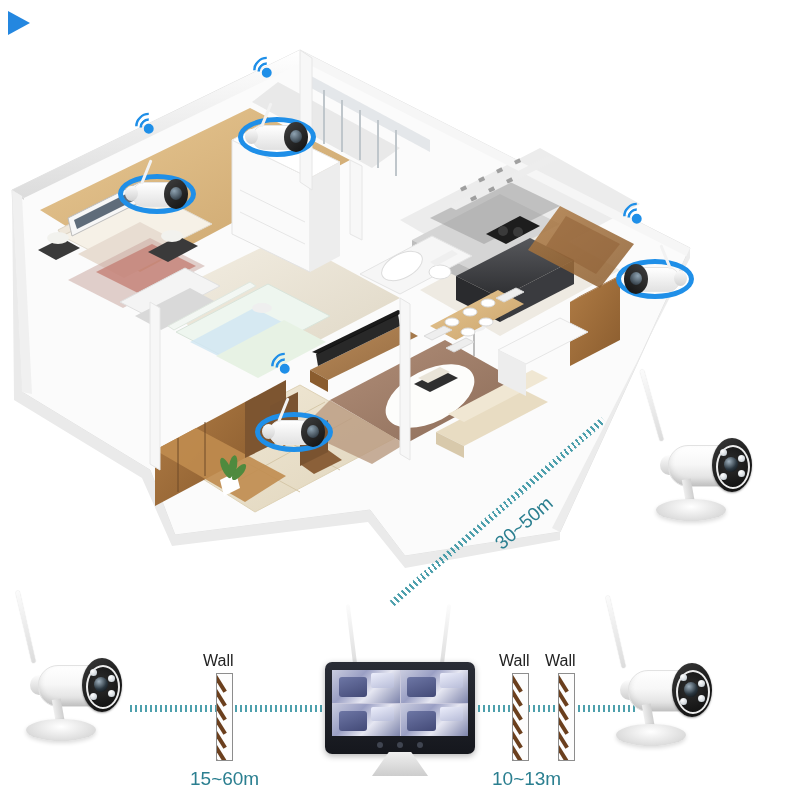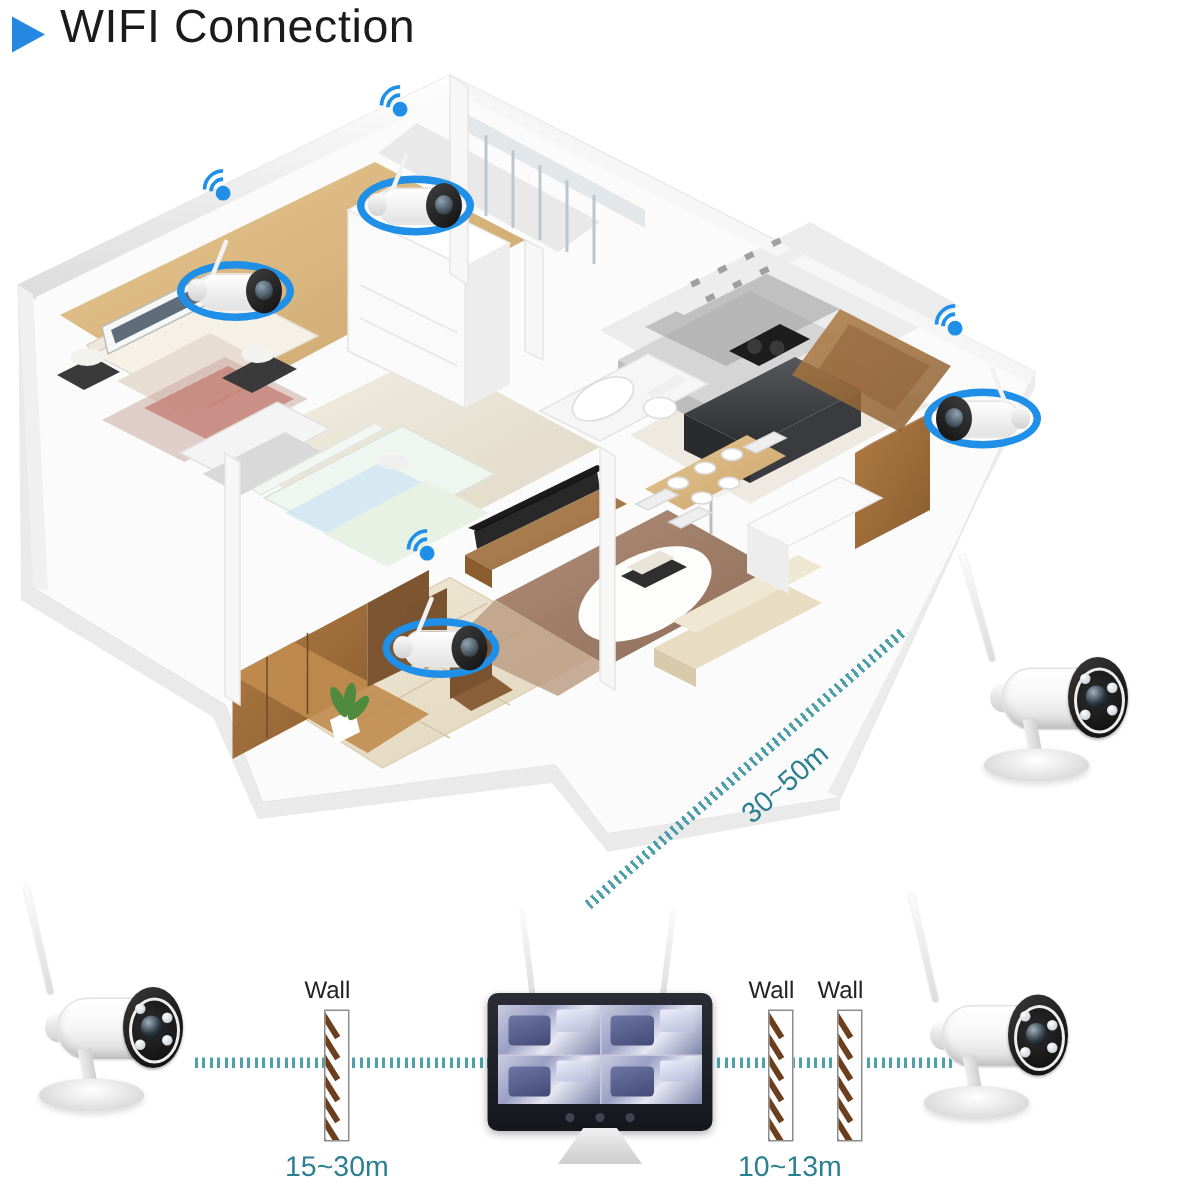--- a/index.html
+++ b/index.html
@@ -108,21 +108,20 @@
   #nvr .ant{position:absolute;width:4px;height:70px;border-radius:2px;
         background:linear-gradient(180deg,#fcfcfc,#d9d9d9);}
   #nvr .antL{left:25px;top:-58px;transform:rotate(-7deg);}
   #nvr .antR{left:118px;top:-58px;transform:rotate(7deg);}
 </style>
 </head>
 <body>
 
 <div id="header">
   <div id="play-tri"></div>
-  <div id="title">WIFI Connection</div>
 </div>
 
 <div id="house">
   <svg id="floorbase" viewBox="0 0 700 560" xmlns="http://www.w3.org/2000/svg">
     <defs>
       <linearGradient id="gWall" x1="0" y1="0" x2="0" y2="1">
         <stop offset="0" stop-color="#ffffff"></stop>
           <stop offset="1" stop-color="#dcdcdc"></stop>
       </linearGradient>
       <linearGradient id="gFloorWood" x1="0" y1="0" x2="1" y2="1">
@@ -421,21 +420,21 @@
 <div class="wall-label" style="left:203px;top:652px;">Wall</div>
 <div class="wall" style="left:216px;top:673px;">
   <div class="h" style="top:-2px"></div>
     <div class="h" style="top:12px"></div>
   <div class="h" style="top:26px"></div>
     <div class="h" style="top:40px"></div>
   <div class="h" style="top:54px"></div>
     <div class="h" style="top:68px"></div>
   <div class="h" style="top:82px"></div>
 </div>
-<div class="dist" style="left:190px;top:768px;">15~30m</div>
+<div class="dist" style="left:190px;top:768px;">15~60m</div>
 
 <div id="nvr">
   <div class="ant antL"></div>
   <div class="ant antR"></div>
   <div class="bez">
     <div class="scr">
       <div class="q"></div>
       <div class="q"></div>
       <div class="q"></div>
       <div class="q"></div>

